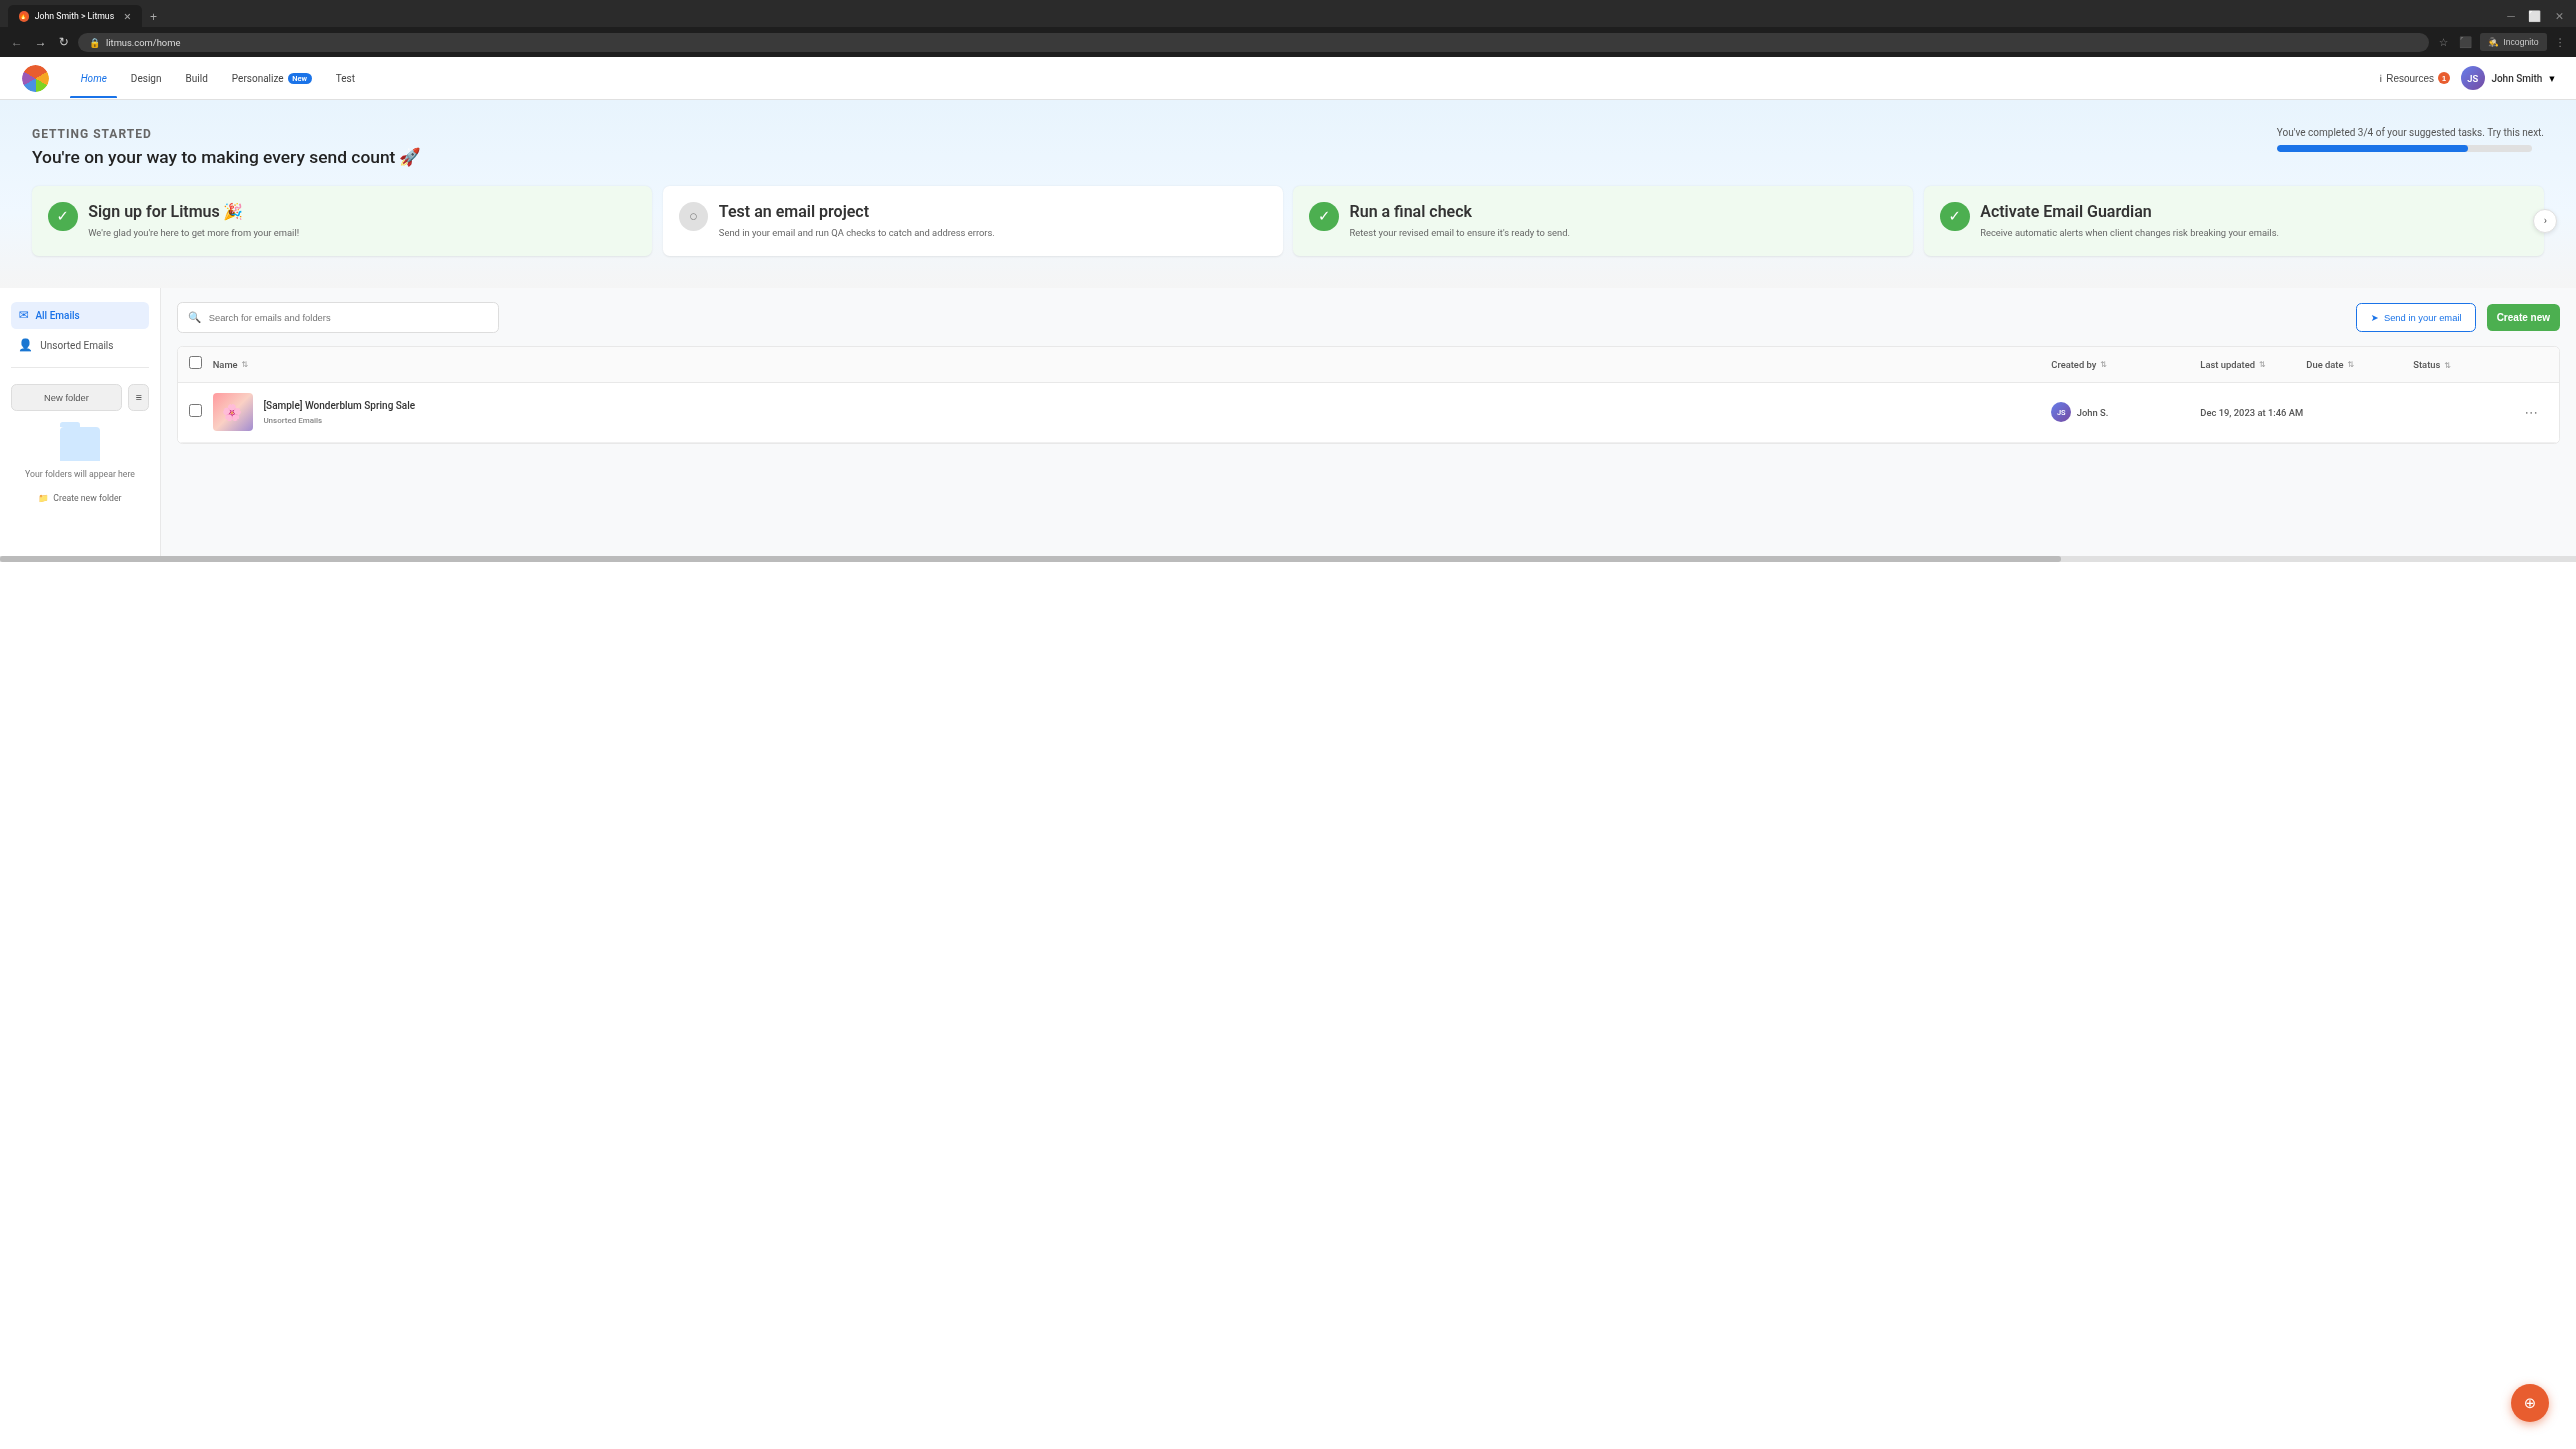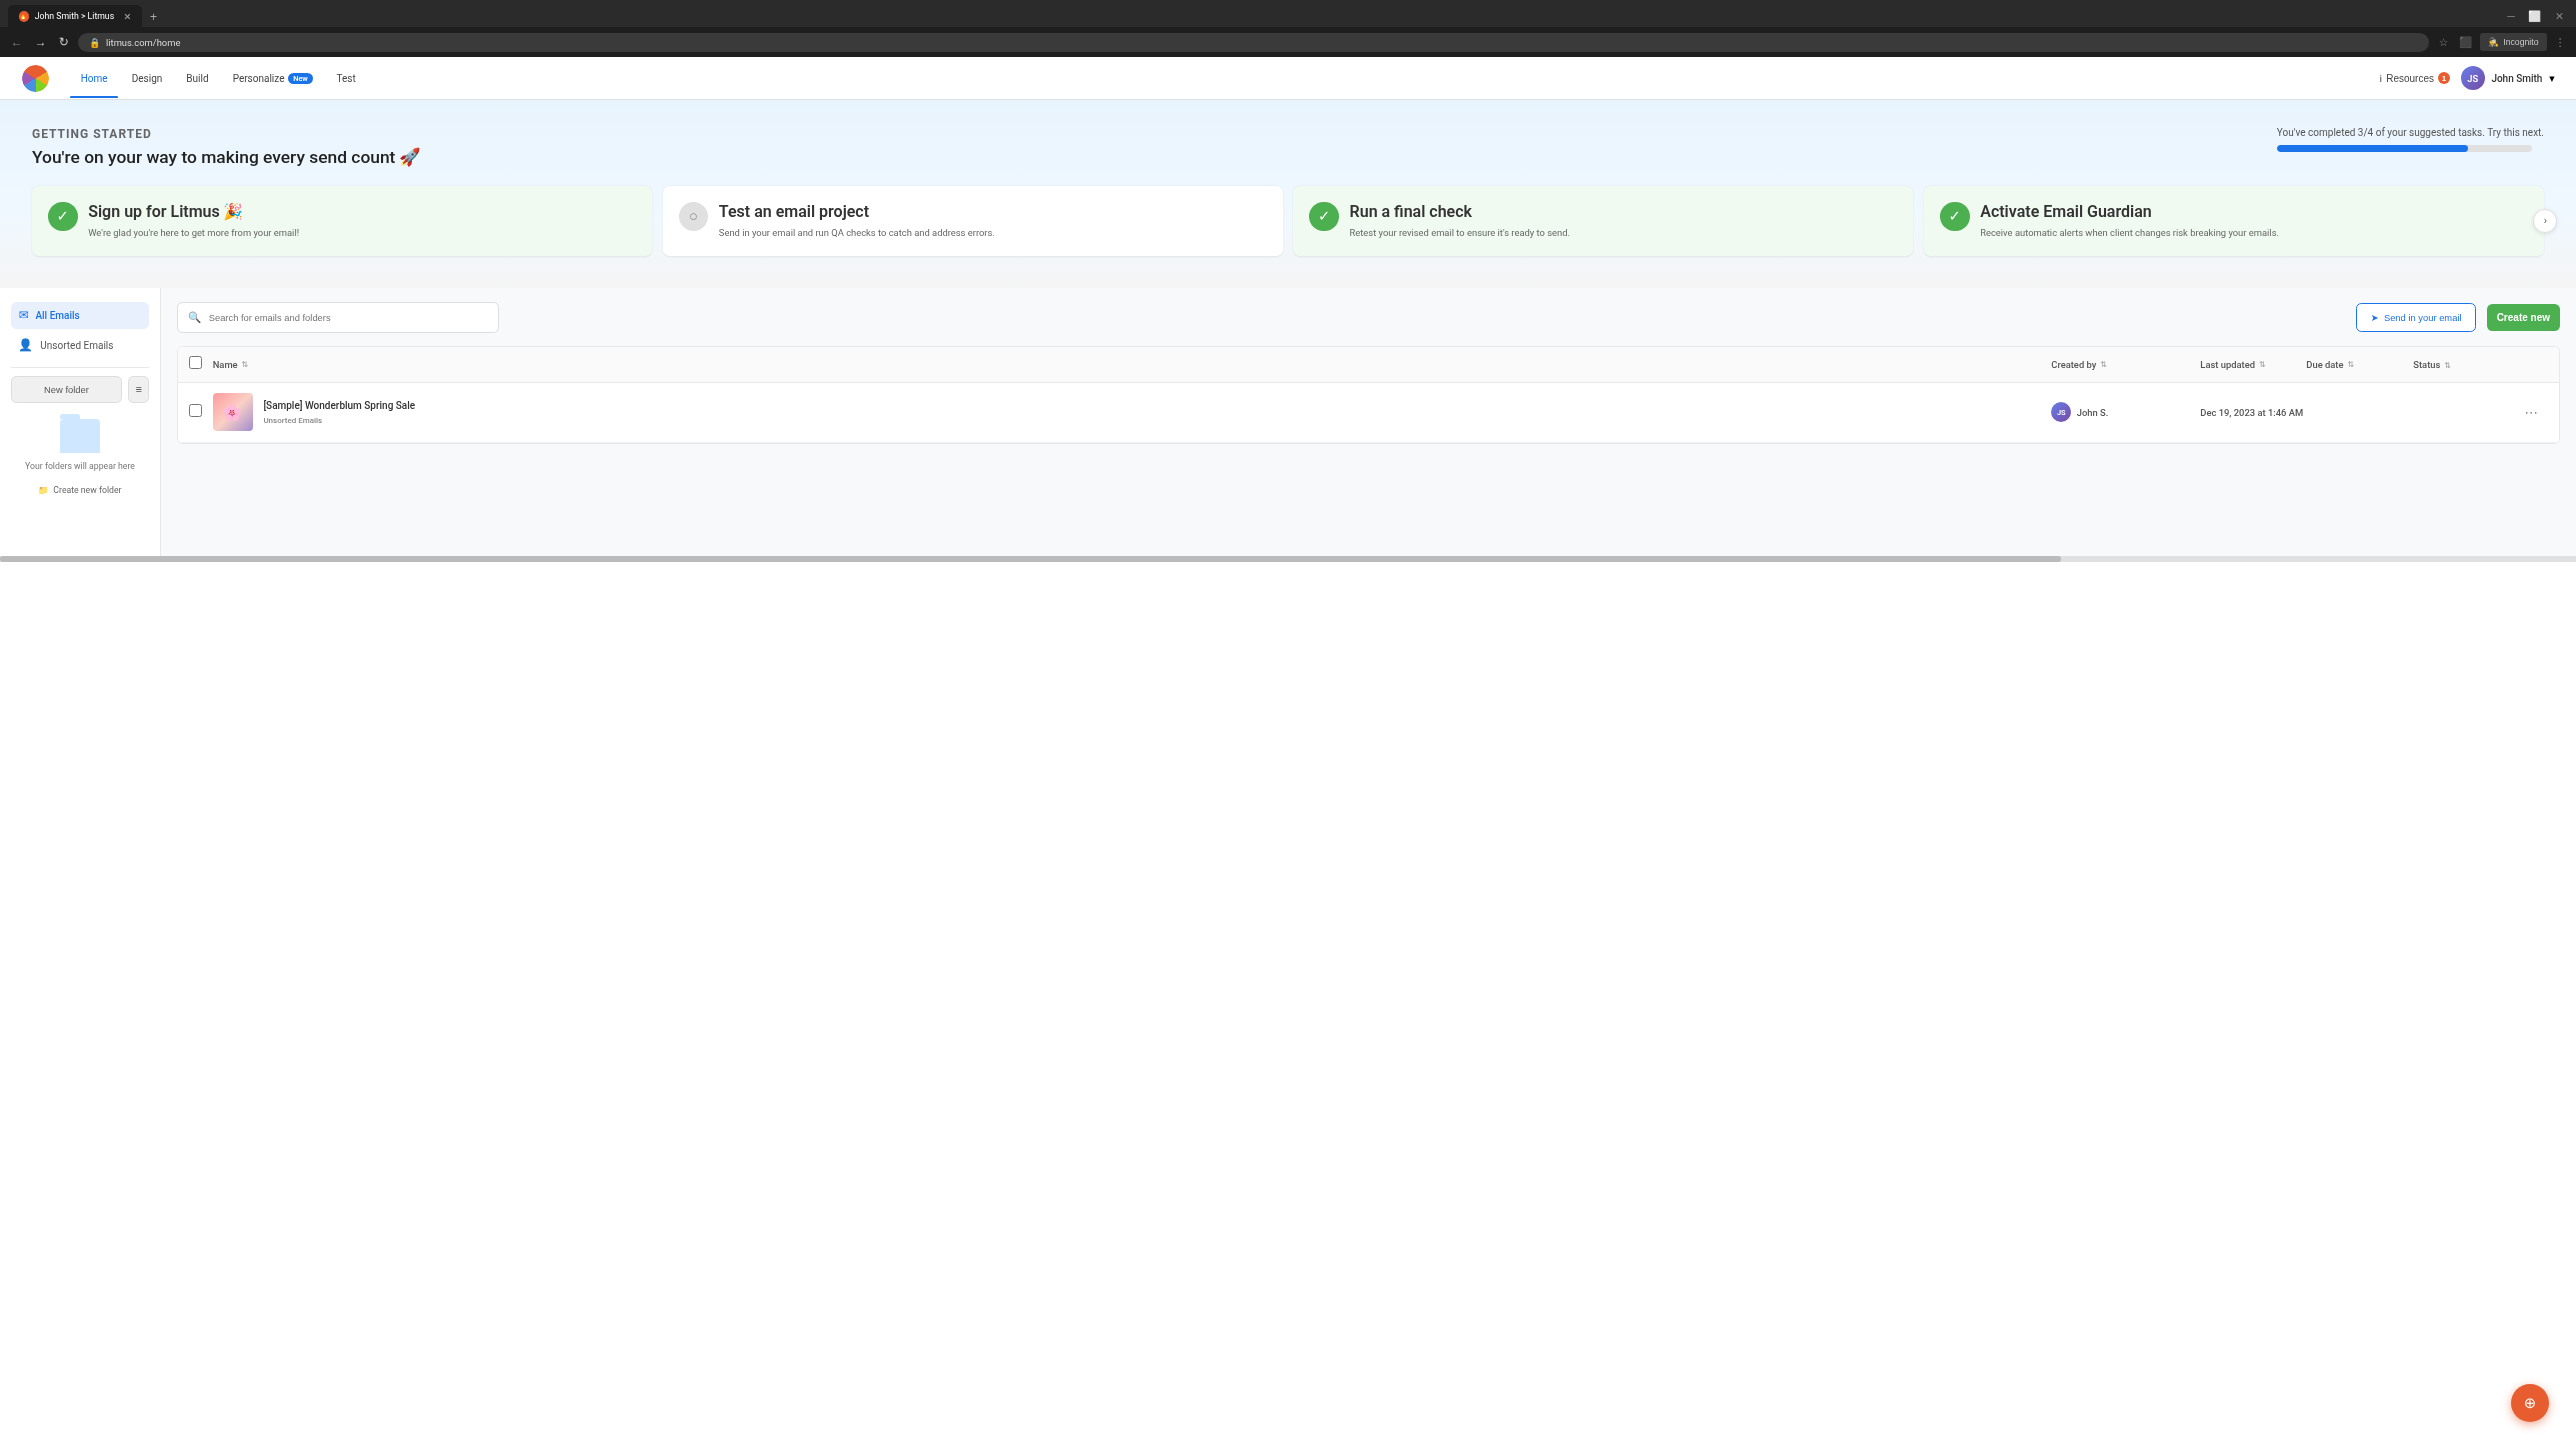--- a/index.html
+++ b/index.html
@@ -173,20 +173,21 @@
       color: #444;
       cursor: pointer;
       position: relative;
       text-decoration: none;
       display: flex;
       align-items: center;
       gap: 4px;
     }
     .nav-item.active {
       color: #1a73e8;
+      font-style: italic;
     }
     .nav-item.active::after {
       content: '';
       position: absolute;
       bottom: -0.7px;
       left: 0;
       right: 0;
       height: 2px;
       background: #1a73e8;
       border-radius: 1.3px 1.3px 0 0;
@@ -389,21 +390,21 @@
       margin-bottom: 2.7px;
     }
     .sidebar-item.active {
       background: #e8f0fe;
       color: #1a73e8;
       font-weight: 500;
     }
     .sidebar-item-icon { font-size: 12px; }
     .sidebar-divider { height: 0.7px; background: #e8e8e8; margin: 8px 0; }
     .new-folder-area {
-      margin-top: 8px;
+      margin-top: 16px;
     }
     .new-folder-btn {
       background: #f0f0f0;
       border: 0.7px solid #ddd;
       border-radius: 5.4px;
       padding: 6.7px 10.7px;
       font-size: 9.4px;
       cursor: pointer;
       width: 100%;
       text-align: center;

